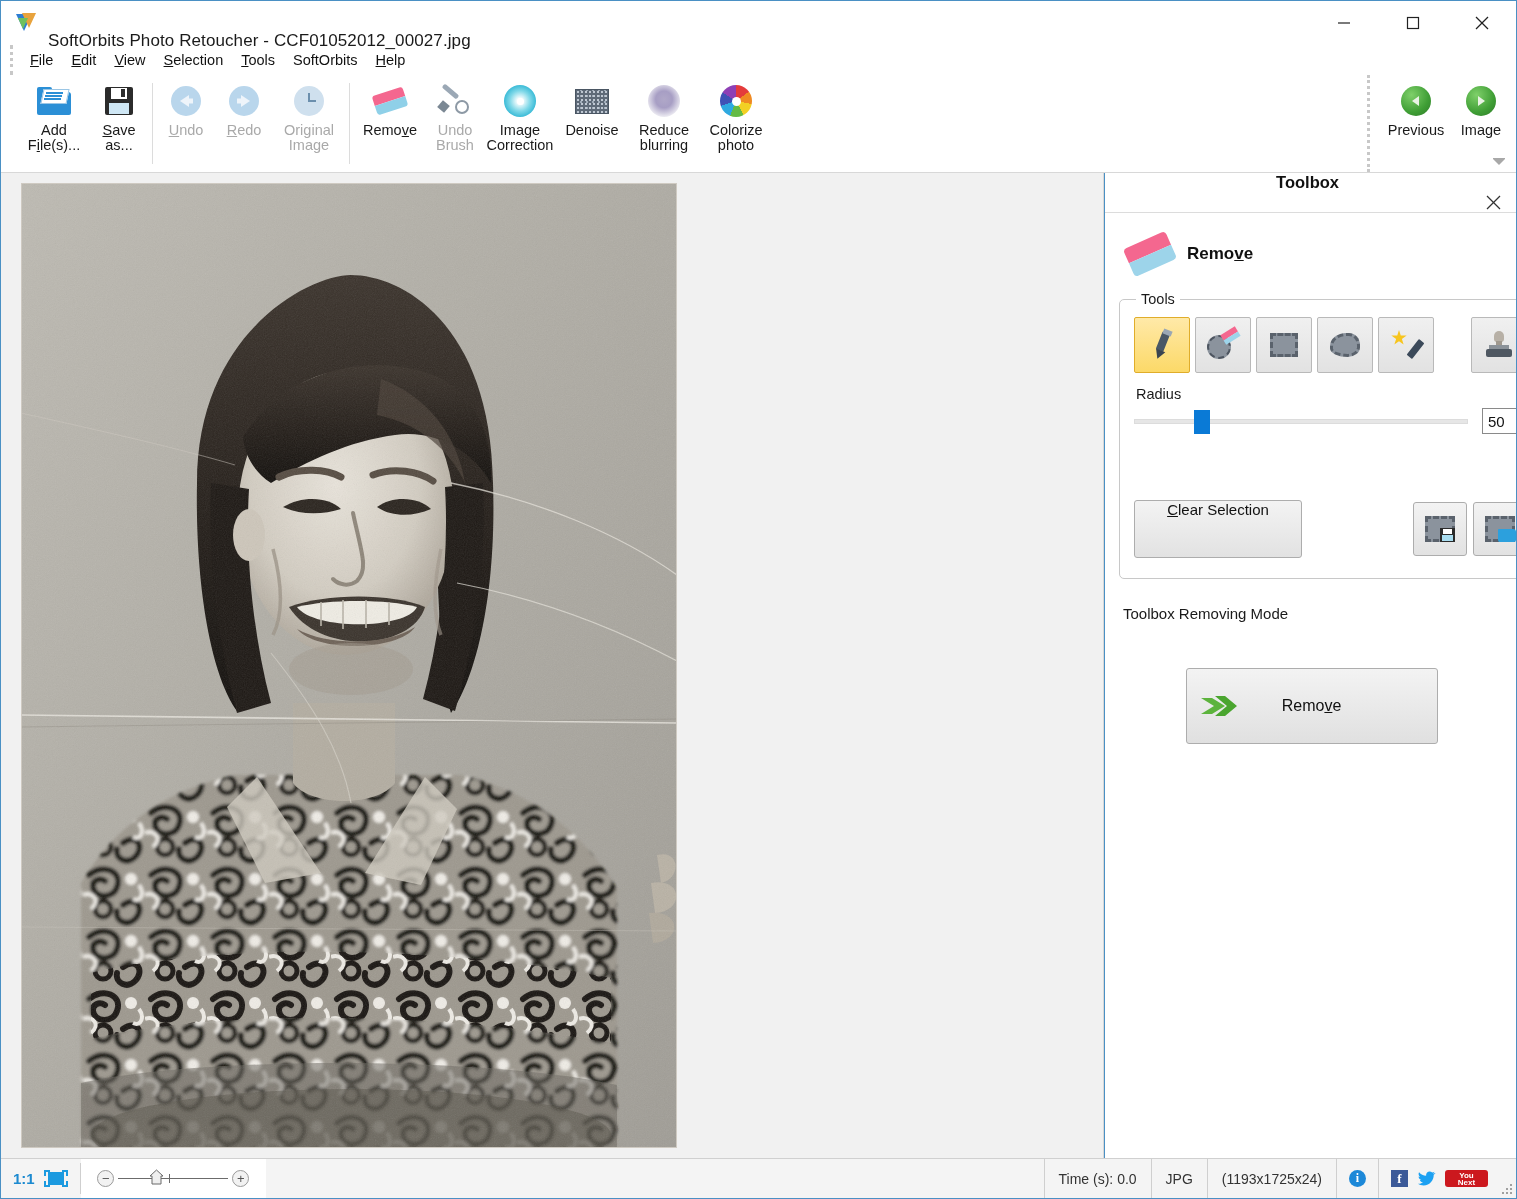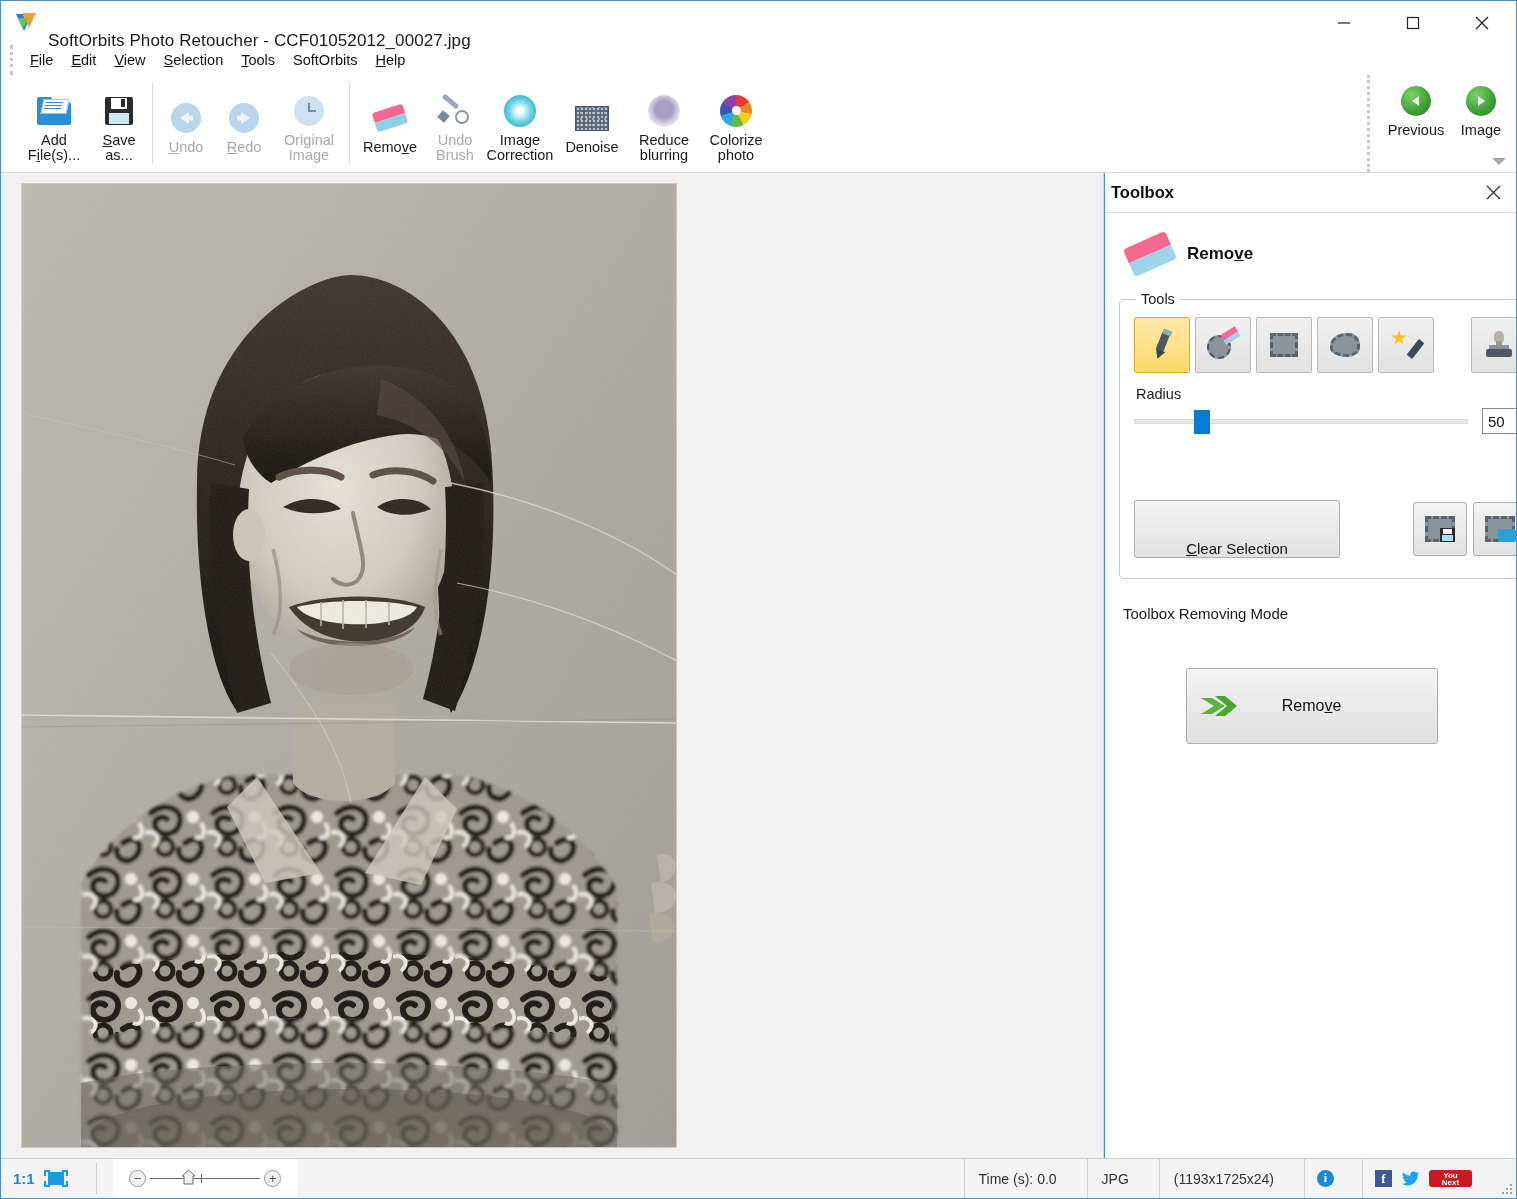--- a/index.html
+++ b/index.html
@@ -52,21 +52,21 @@
   }
   .menuitem {
     font-size: 14.5px; color: #111; padding: 3px 9px; white-space: nowrap;
   }
   .menuitem u { text-decoration: underline; text-underline-offset: 1px; }
 
   
   .ribbon {
     height: 98px; flex: 0 0 98px;
     background: #ffffff;
-    display: flex; align-items: center;
+    display: flex; align-items: flex-start;
     position: relative;
     border-bottom: 1px solid #d8d8d8;
   }
   .grip { width: 4px; border-left: 3px dotted #c8c8c8; margin: 6px 4px 6px 9px; }
   .rib-sep { width: 1px; background: #dcdcdc; margin: 8px 4px; align-self: stretch; }
   .rib-btn {
     width: 58px; min-width: 58px;
     display: flex; flex-direction: column; align-items: center;
     padding-top: 7px; cursor: default;
     position: relative;
@@ -161,20 +161,21 @@
 
   
   .toolbox {
     flex: 0 0 412px; width: 412px; background: #ffffff;
     display: flex; flex-direction: column;
     border-left: 1px solid #4a90c4;
   }
   .tb-head {
     height: 40px; display: flex; align-items: center; padding: 0 12px 0 6px;
     border-bottom: 1px solid #dcdcdc;
+    flex-direction: column;
   }
   .tb-title { font-size: 16.5px; font-weight: bold; color: #111; }
   .tb-close { margin-left: auto; width: 22px; height: 22px; display:flex;align-items:center;justify-content:center; }
 
   .tb-body { padding: 10px 12px 0 14px; flex: 1 1 auto; overflow: hidden; }
 
   .remove-head { display: flex; align-items: center; gap: 14px; height: 62px; padding-left: 8px; }
   .remove-head .big-eraser { width: 46px; height: 30px; position: relative; transform: rotate(-24deg); }
   .remove-head .big-eraser .t { position:absolute;left:0;top:0;width:46px;height:15px;background:#f4678f;border-radius:4px 4px 0 0; }
   .remove-head .big-eraser .b { position:absolute;left:0;top:15px;width:46px;height:15px;background:#9dd4ea;border-radius:0 0 4px 4px; }
@@ -233,23 +234,23 @@
   }
   .slider .track { position:absolute; left:0; right:0; top: 10px; height: 5px; background:#e6e6e6; border:1px solid #dcdcdc; }
   .slider .thumb { position: absolute; left: 18%; top: 1px; width: 16px; height: 24px; background: #0a7ad6; }
   .radius-box {
     width: 45px; height: 26px; border: 1px solid #8a8a8a; background:#fff;
     font-size: 15px; color:#111; display:flex; align-items:center; padding-left:5px;
   }
 
   .group-bottom { display:flex; align-items:center; margin-top: 66px; gap: 0; }
   .clear-btn {
-    width: 206px; height: 58px; border: 1px solid #adadad; border-radius: 3px;
+    width: 168px; height: 58px; border: 1px solid #adadad; border-radius: 3px;
     background: linear-gradient(#f3f3f3, #e2e2e2);
-    display:flex; align-items:flex-end; justify-content:center;
+    display:flex; align-items:flex-start; justify-content:center;
     font-size: 15px; color:#111;
   }
   .clear-btn u { text-decoration: underline; }
   .sel-io { margin-left: auto; display:flex; gap: 6px; }
   .sel-io-btn { width: 54px; height: 54px; border:1px solid #adadad; border-radius:3px;
       background: linear-gradient(#f3f3f3, #e2e2e2); display:flex;align-items:center;justify-content:center;}
   .ic-selsave { width:30px;height:26px;position:relative; }
   .ic-selsave .dash{position:absolute;inset:0;border:3px dashed #5a626c;box-sizing:border-box;background:#8b939d;}
   .ic-selsave .fd{position:absolute;right:0;bottom:0;width:15px;height:14px;background:#2b2b2b;}
   .ic-selsave .fd i{position:absolute;left:3px;top:1px;width:9px;height:5px;background:#fff;}
@@ -275,21 +276,21 @@
     display:flex; align-items:center; position:relative;
   }
   .remove-btn .txt { flex:1 1 auto; text-align:center; font-size: 16px; color:#111; }
   .remove-btn .txt u { text-decoration: underline; }
   .grn-arrow { position:absolute; left: 14px; width: 36px; height: 26px; }
 
   
   .statusbar {
     height: 40px; flex: 0 0 40px; background: #f4f4f4;
     border-top: 1px solid #d0d0d0;
-    display: flex; align-items: stretch; font-size: 14px; color: #333; gap: 16px;
+    display: flex; align-items: stretch; font-size: 14px; color: #333;
   }
   .sb-zoomlbl { display:flex; align-items:center; gap:9px; padding: 0 12px; color:#1c8ad0; font-weight:bold; font-size:15px; }
   .ic-fitscreen { width:24px;height:17px;position:relative; }
   .ic-fitscreen .inner { position:absolute; left:4px; top:2px; width:16px;height:13px; background:#1c9ae0; }
   .ic-fitscreen .c { position:absolute; width:6px;height:6px; border:2px solid #1c9ae0; }
   .ic-fitscreen .tl{left:0;top:0;border-right:0;border-bottom:0;}
   .ic-fitscreen .tr{right:0;top:0;border-left:0;border-bottom:0;}
   .ic-fitscreen .bl{left:0;bottom:0;border-right:0;border-top:0;}
   .ic-fitscreen .br{right:0;bottom:0;border-left:0;border-top:0;}
   .sb-sep { width:1px; background:#cfcfcf; margin: 4px 0; }

